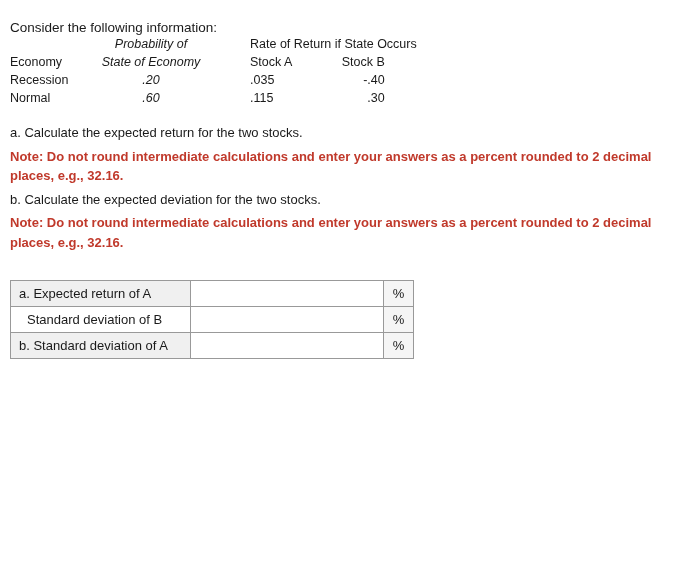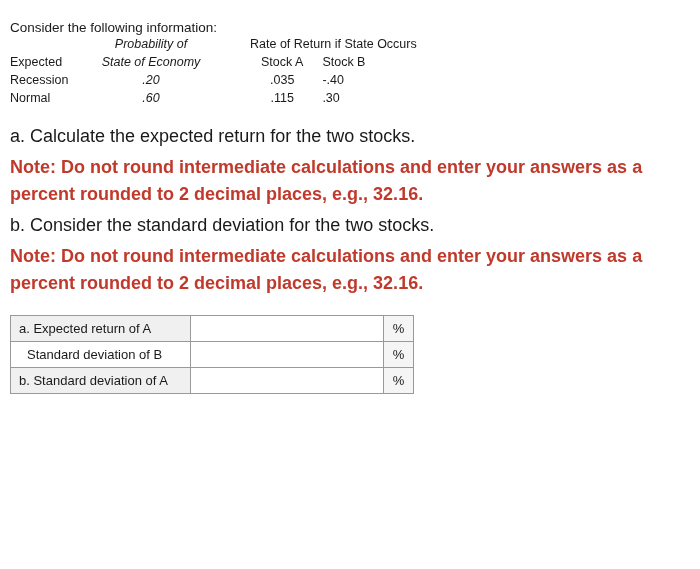--- a/index.html
+++ b/index.html
@@ -24,32 +24,32 @@
     }
 
     .data-table td {
       padding: 2px 8px 2px 0;
       vertical-align: top;
       white-space: nowrap;
     }
 
     .data-table .col-economy { min-width: 80px; }
     .data-table .col-prob { min-width: 130px; text-align: center; font-style: italic; }
-    .data-table .col-stock-a { min-width: 90px; text-align: center; padding-left: 30px; }
-    .data-table .col-stock-b { min-width: 90px; padding-right: 40px; }
+    .data-table .col-stock-a { min-width: 90px; text-align: left; padding-left: 30px; }
+    .data-table .col-stock-b { min-width: 90px; text-align: right; padding-right: 40px; }
 
     .header-row td {
       font-weight: normal;
       vertical-align: top;
     }
 
     .instructions {
-      font-size: 18px;
+      font-size: 13px;
       line-height: 1.5;
-      margin-bottom: 18px;
+      margin-bottom: 28px;
     }
 
     .instructions p {
       margin-bottom: 4px;
     }
 
     .note-text {
       color: #c0392b;
       font-weight: bold;
     }
@@ -114,21 +114,21 @@
 <table class="data-table">
   <tbody>
 
     <tr class="header-row">
       <td class="col-economy"></td>
       <td class="col-prob">Probability of</td>
       <td colspan="2" style="padding-left:30px;">Rate of Return if State Occurs</td>
     </tr>
 
     <tr class="header-row">
-      <td class="col-economy">Expected</td>
+      <td class="col-economy">Economy</td>
       <td class="col-prob">State of Economy</td>
       <td class="col-stock-a">Stock A</td>
       <td class="col-stock-b">Stock B</td>
     </tr>
 
     <tr>
       <td class="col-economy">Recession</td>
       <td class="col-prob">.20</td>
       <td class="col-stock-a">.035</td>
       <td class="col-stock-b">-.40</td>
@@ -145,21 +145,21 @@
 <div class="instructions">
   <p>
     <span>a.</span>
     <span>Calculate the expected return for the two stocks.</span>
   </p>
   <p>
     <span class="note-text">Note: Do not round intermediate calculations and enter your answers as a percent rounded to 2 decimal places, e.g., 32.16.</span>
   </p>
   <p style="margin-top:4px;">
     <span>b.</span>
-    <span>Consider the standard deviation for the two stocks.</span>
+    <span>Calculate the expected deviation for the two stocks.</span>
   </p>
   <p>
     <span class="note-text">Note: Do not round intermediate calculations and enter your answers as a percent rounded to 2 decimal places, e.g., 32.16.</span>
   </p>
 </div>
 
 <table class="answer-table">
   <tbody>
     <tr>
       <td class="label-cell section-a-label">a. Expected return of A</td>

